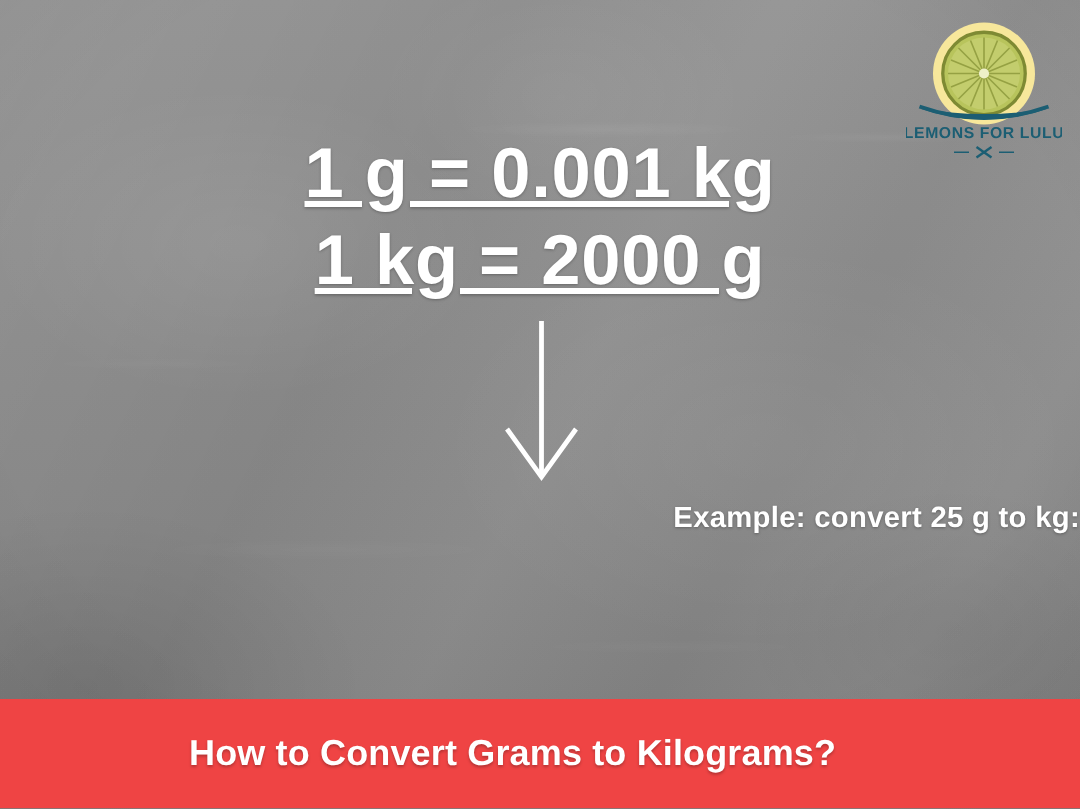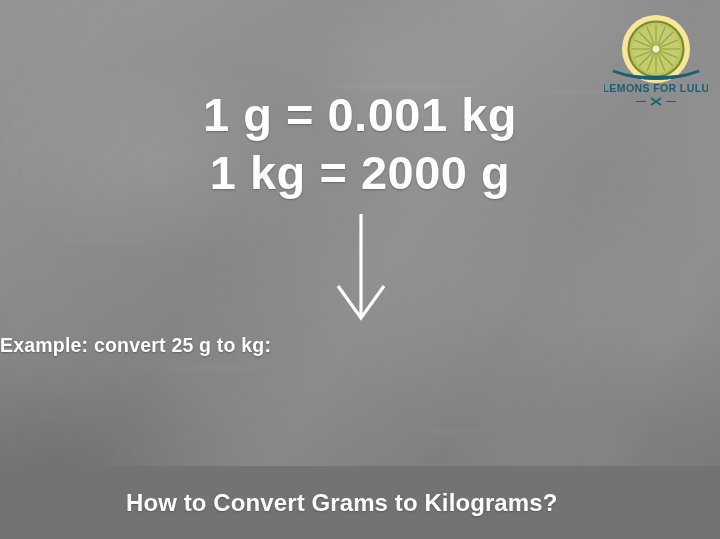--- a/index.html
+++ b/index.html
@@ -72,57 +72,58 @@
     text-align: center;
   }
   .formula-line {
     color: #ffffff;
     font-size: 47px;
     font-weight: bold;
     line-height: 58px;
     letter-spacing: 0.5px;
     text-shadow: 0 1px 2px rgba(0,0,0,0.28);
     white-space: nowrap;
+    text-decoration: underline;
   }
 
   
   .arrow {
     position: absolute;
     left: 330px;
     top: 210px;
     width: 62px;
     height: 115px;
   }
 
   
   .example-block {
     position: absolute;
     left: 0;
     right: 0;
     top: 332px;
-    text-align: left;
+    text-align: right;
   }
   .example-line {
     color: #ffffff;
     font-size: 19.5px;
     font-weight: bold;
     line-height: 26px;
     letter-spacing: 0.2px;
     text-shadow: 0 1px 2px rgba(0,0,0,0.3);
     white-space: nowrap;
   }
 
   
   .banner {
     position: absolute;
     left: 0;
     right: 0;
     top: 466px;
     height: 73px;
-    background: #737373;
+    background: #ef4444;
     display: flex;
     align-items: center;
   }
   .banner-title {
     color: #ffffff;
     font-size: 24px;
     font-weight: bold;
     letter-spacing: 0.1px;
     margin-left: 126px;
     white-space: nowrap;

